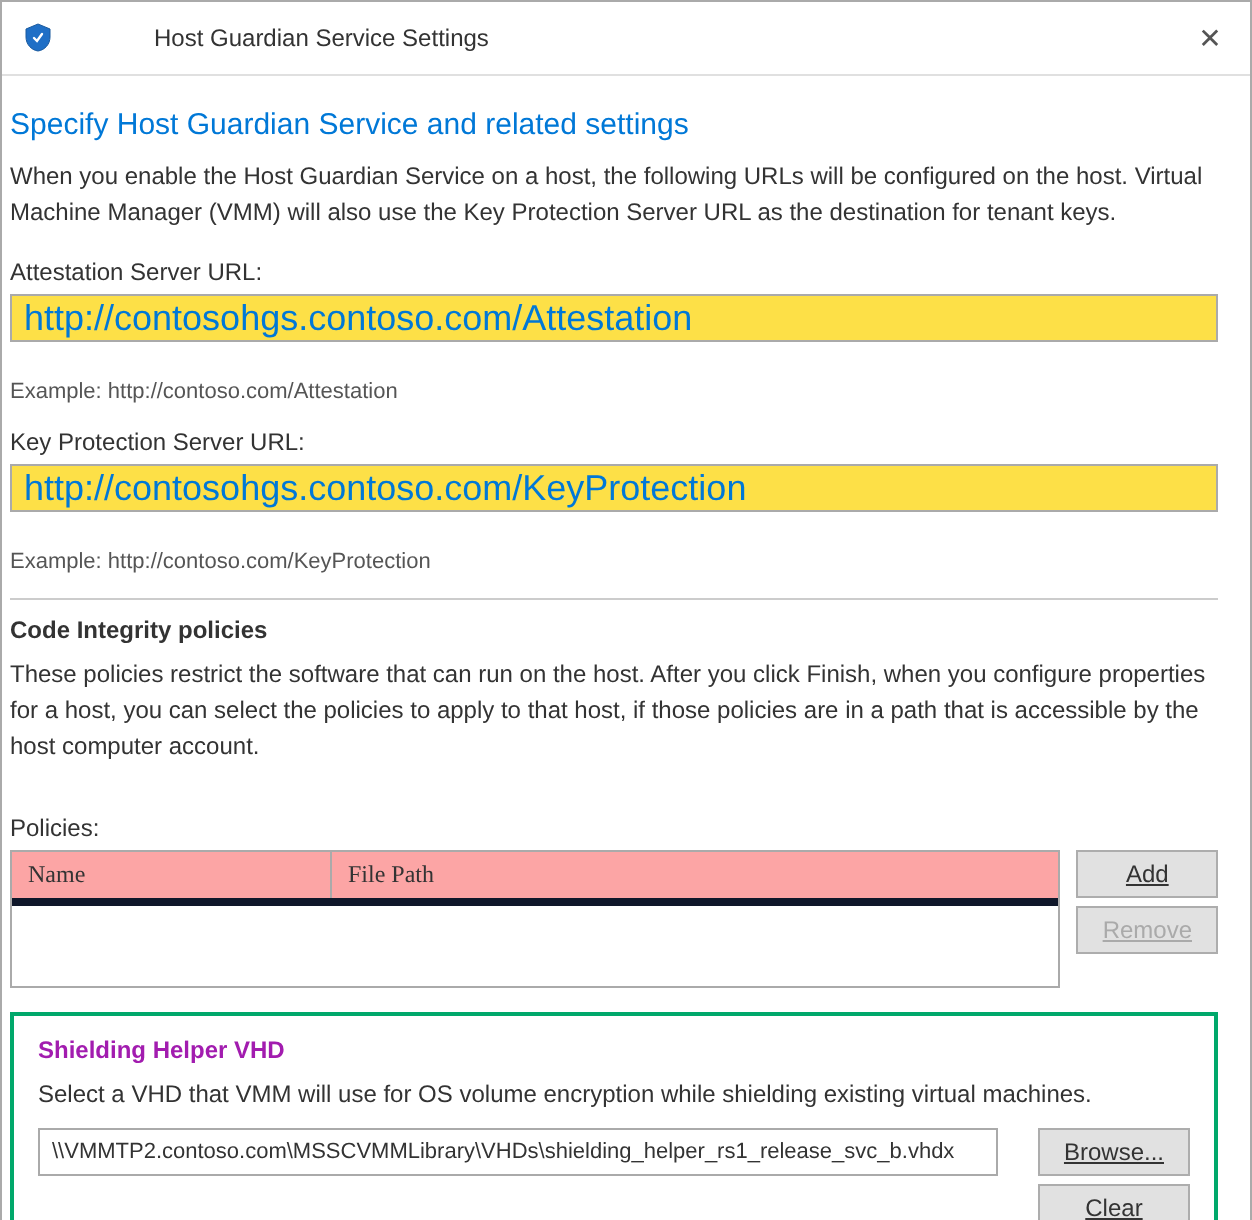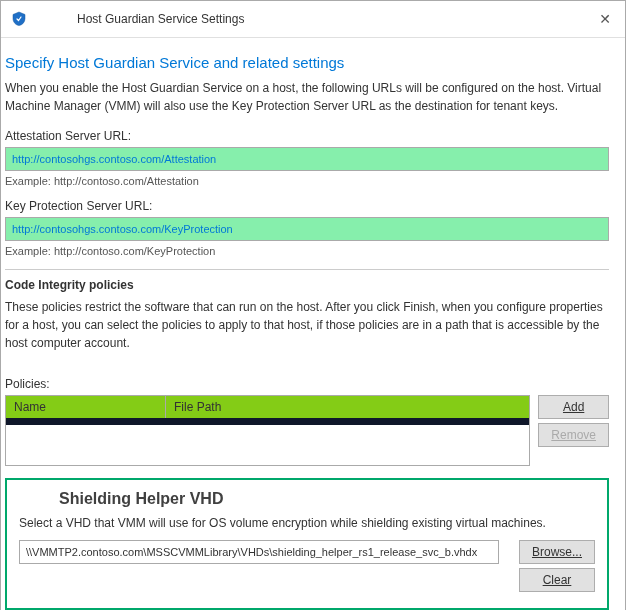--- a/index.html
+++ b/index.html
@@ -71,24 +71,24 @@
     .section-label {
       font-size: 12px;
       color: #333;
       margin-bottom: 4px;
     }
     .text-input {
       width: 100%;
       height: 24px;
       border: 1px solid #aaa;
       padding: 2px 6px;
-      font-size: 11px;
+      font-size: 18px;
       color: #0078d7;
-      background: #86efac;
-      margin-bottom: 4px;
+      background: #fde047;
+      margin-bottom: 19px;
     }
     .example-text {
       font-size: 11px;
       color: #555;
       margin-bottom: 12px;
     }
     .divider {
       border: none;
       border-top: 1px solid #ccc;
       margin: 8px 0;
@@ -114,22 +114,23 @@
       display: flex;
       gap: 8px;
       margin-bottom: 12px;
     }
     .policies-table {
       flex: 1;
       border: 1px solid #aaa;
     }
     .table-header {
       display: flex;
-      background: #84cc16;
-      border-bottom: 7px solid #0f172a;
+      background: #fca5a5;
+      border-bottom: 4px solid #0f172a;
+      font-family: Liberation Serif, serif;
     }
     .table-header-cell {
       padding: 4px 8px;
       font-size: 12px;
       color: #333;
       font-weight: 400;
     }
     .table-header-cell:first-child {
       width: 160px;
       border-right: 1px solid #aaa;
@@ -154,25 +155,24 @@
       color: #333;
       text-decoration: underline;
     }
     .btn:disabled { color: #aaa; cursor: default; }
     .shielding-section {
       border: 2px solid #00a86b;
       padding: 10px 12px;
       margin-bottom: 10px;
     }
     .shielding-title {
-      font-size: 16px;
+      font-size: 12px;
       font-weight: 600;
-      color: #404040;
+      color: #a21caf;
       margin-bottom: 6px;
-      margin-left: 40px;
     }
     .shielding-desc {
       font-size: 12px;
       color: #333;
       margin-bottom: 8px;
       line-height: 1.5;
     }
     .shielding-input-row {
       display: flex;
       gap: 20px;

